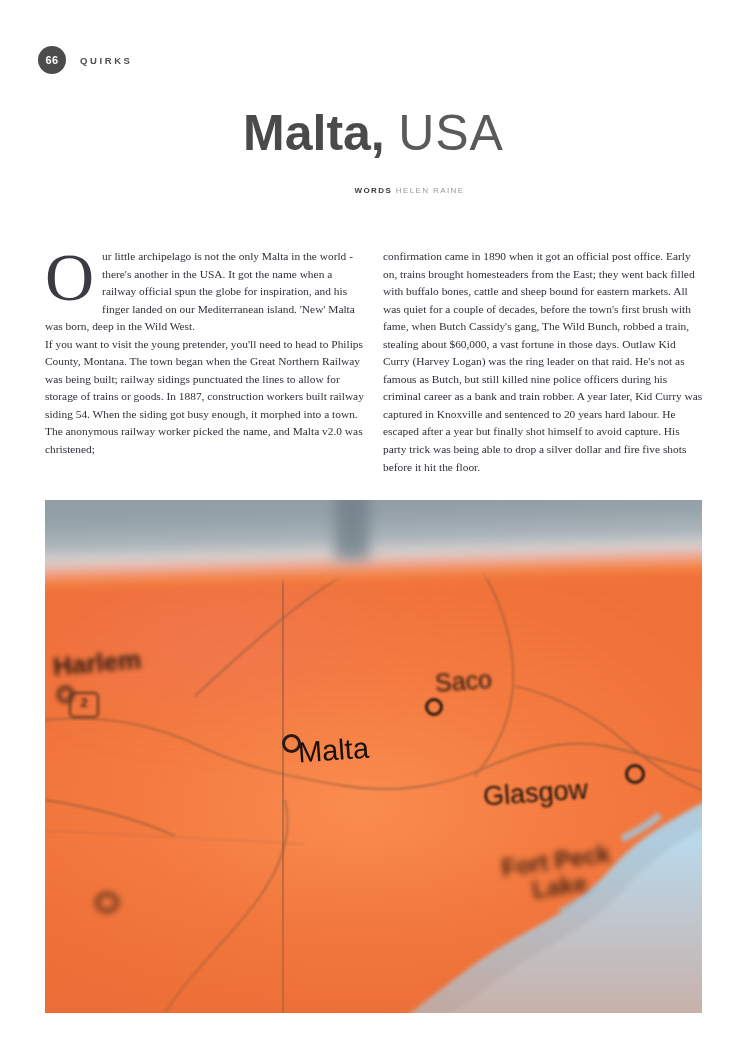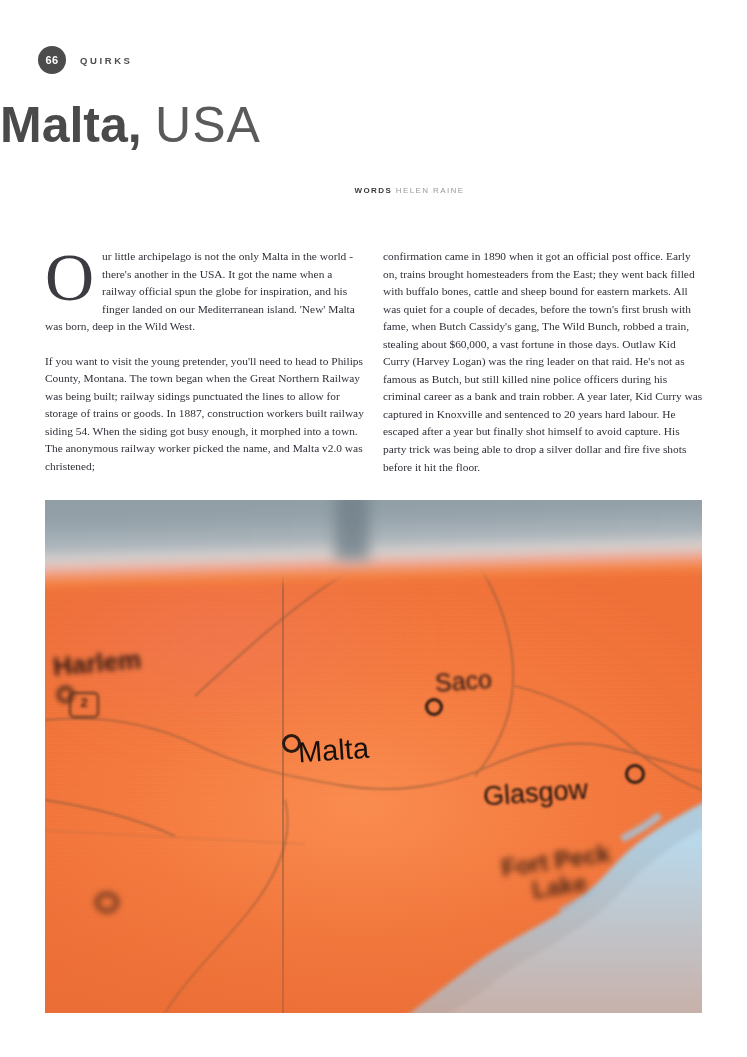--- a/index.html
+++ b/index.html
@@ -45,23 +45,23 @@
     font-weight: bold;
     letter-spacing: 2.6px;
     color: #4c4c4c;
     text-align: center;
   }
 
   
   .title-block {
     position: absolute;
     left: 0;
-    top: 96px;
+    top: 104px;
     width: 747px;
-    text-align: left;
+    text-align: center;
   }
   .title {
     font-family: "Liberation Sans", sans-serif;
     font-size: 50px;
     line-height: 58px;
     color: #4a4a4a;
     letter-spacing: -0.5px;
     white-space: nowrap;
   }
   .title .t-bold {
@@ -108,21 +108,20 @@
     width: 320px;
     font-size: 11.4px;
     line-height: 17.55px;
     color: #2f2f38;
     text-align: left;
   }
   .column p {
     margin: 0;
   }
   .column p + p {
-    margin-top: 17px;
   }
   .dropcap-para {
     position: relative;
     min-height: 70px;
   }
   .dropcap {
     float: left;
     font-size: 68px;
     line-height: 54px;
     margin: 2px 8px 0 0;

